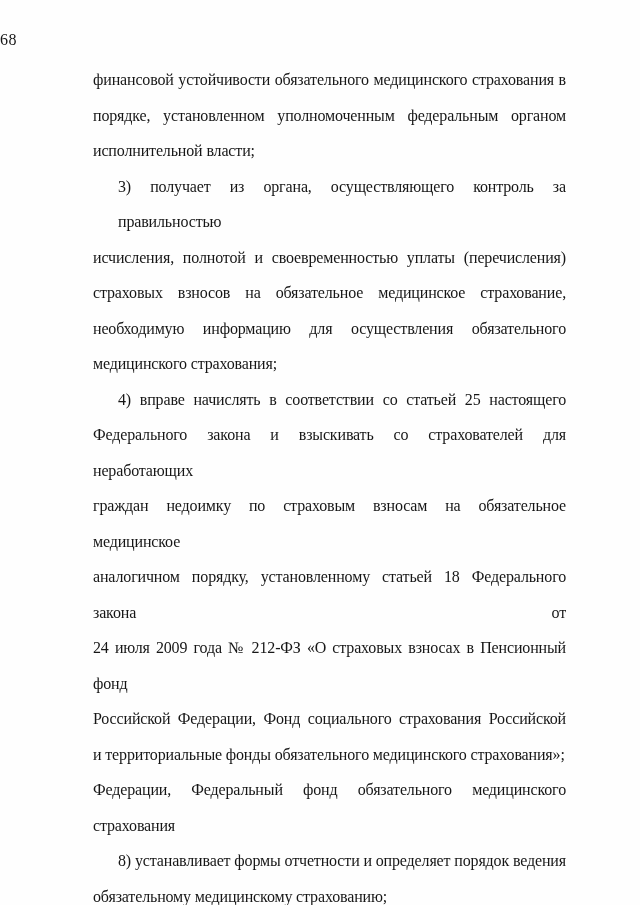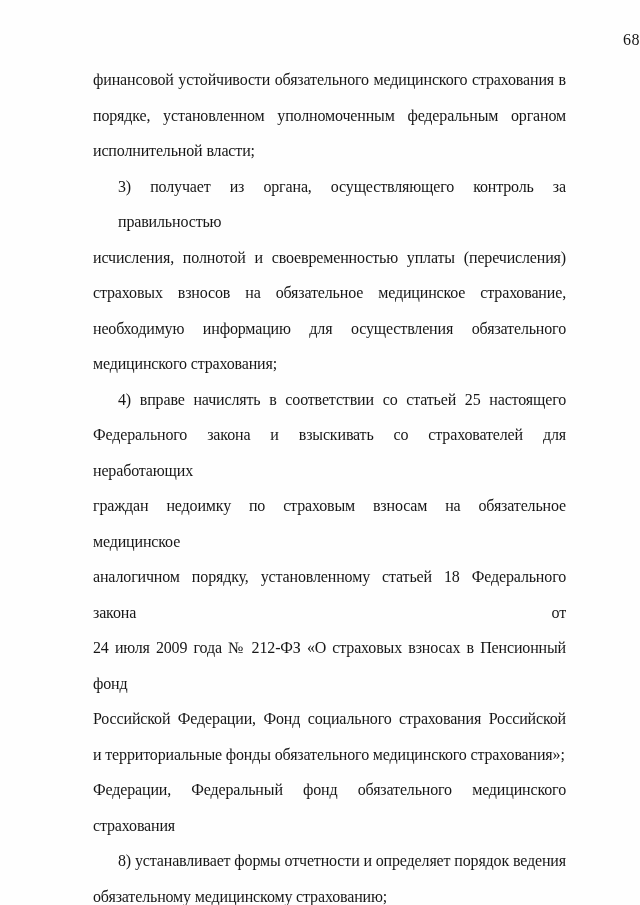--- a/index.html
+++ b/index.html
@@ -14,21 +14,21 @@
     background: #fefefe;
     overflow: hidden;
     font-family: "Liberation Serif", "DejaVu Serif", serif;
     color: #161616;
   }
   .page-number {
     position: absolute;
     top: 31px;
     left: 0;
     right: 0;
-    text-align: right;
+    text-align: left;
     font-size: 16px;
     line-height: 18px;
     letter-spacing: 0.5px;
   }
   .document-body {
     position: absolute;
     top: 62px;
     left: 78px;
     right: 74px;
     font-size: 16px;

